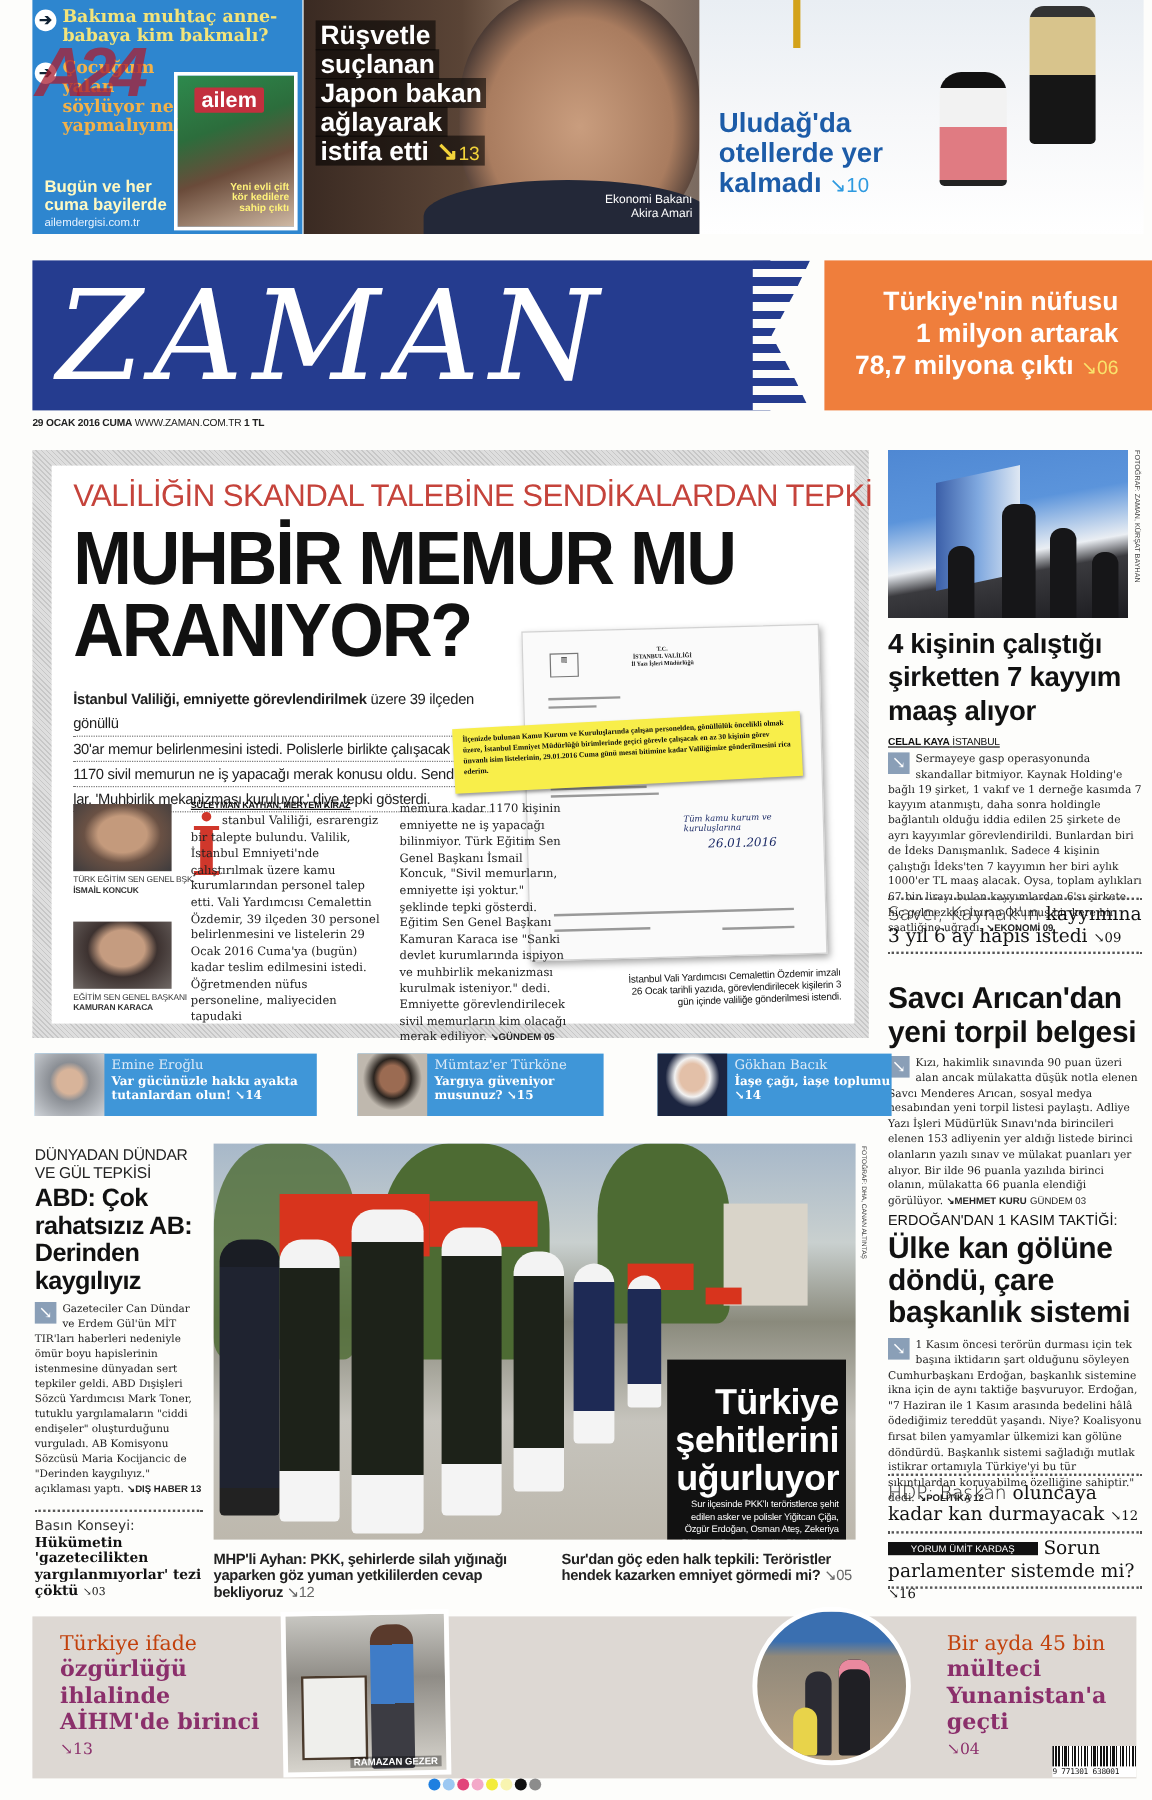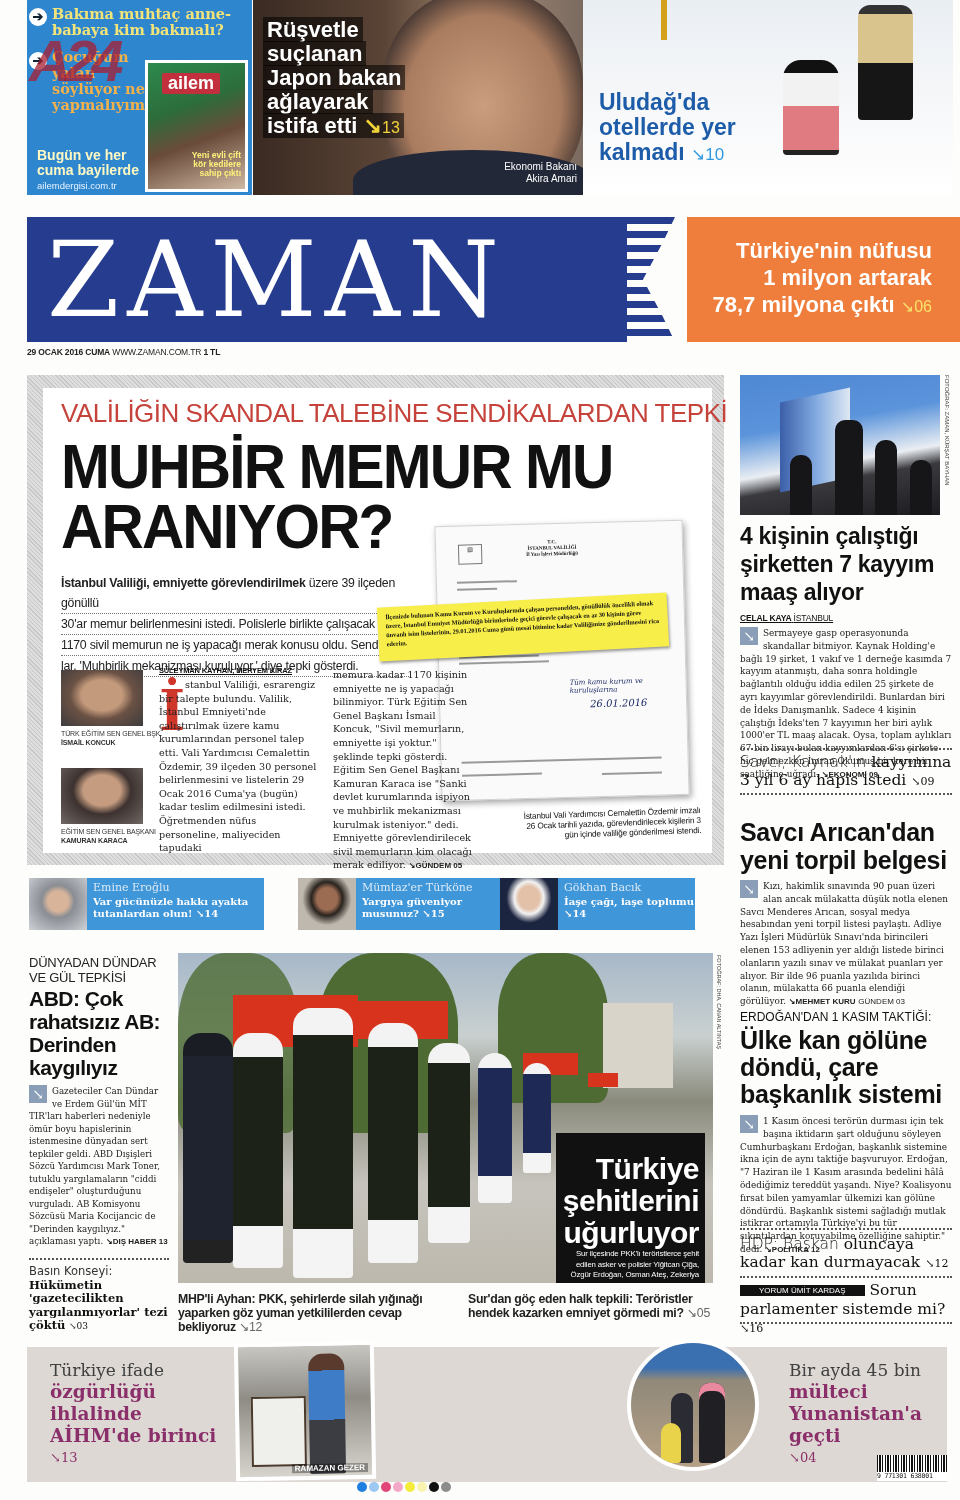--- a/index.html
+++ b/index.html
@@ -36,21 +36,21 @@
   #teaser-uludag .skier2 { position: absolute; left: 275px; top: 5px; width: 55px; height: 115px; background: linear-gradient(180deg, #333 0 8%, #d8c48c 8% 50%, #161616 50%); border-radius: 12px 12px 4px 4px; }
   #teaser-uludag .head { position: absolute; left: 16px; top: 90px; color: #1d5ca8; font-weight: 700; font-size: 23px; line-height: 25px; }
   #teaser-uludag .ref { color: #2e9ae0; font-weight: 400; font-size: 17px; }
 
   
   #masthead { left: 27px; top: 217px; width: 935px; height: 125px; }
   #masthead .blue { position: absolute; left: 0; top: 0; width: 615px; height: 125px; background: #253c8f; }
   #masthead .torn { position: absolute; left: 600px; top: 0; width: 80px; height: 125px;
      background: repeating-linear-gradient(180deg, #253c8f 0 7px, #fdfdfb 7px 14px); clip-path: polygon(0 0, 60% 0, 45% 20%, 20% 50%, 45% 80%, 60% 100%, 0 100%); }
   #masthead .orange { position: absolute; left: 660px; top: 0; width: 275px; height: 125px; background: #ef7e3c; }
-  #masthead .logo { position: absolute; left: 20px; top: 4px; color: #fff; font-family: "DejaVu Serif", "Liberation Serif", serif; font-size: 104px; letter-spacing: 8px; line-height: 118px; }
+  #masthead .logo { position: absolute; left: 20px; top: 4px; color: #fff; font-family: "DejaVu Serif", "Liberation Serif", serif; font-size: 104px; letter-spacing: 8px; line-height: 118px; font-style: italic; }
   #masthead .tease { position: absolute; right: 30px; top: 20px; color: #fff; font-weight: 700; font-size: 22px; line-height: 27px; text-align: right; }
   #masthead .tease .ref { color: #f9e26b; font-weight: 400; font-size: 16px; }
   #dateline { left: 27px; top: 347px; font-size: 8.5px; color: #222; }
   #dateline b { font-weight: 700; }
 
   
   #lead-frame { left: 27px; top: 375px; width: 697px; height: 490px; background: repeating-linear-gradient(45deg, #c7c7c7 0 1px, #dedede 1px 3px); }
   #lead { left: 43px; top: 388px; width: 669px; height: 465px; background: #fff; }
   #lead .kicker { position: absolute; left: 18px; top: 10px; color: #c5433b; font-size: 26px; line-height: 30px; white-space: nowrap; letter-spacing: -0.5px; }
   #lead .title { position: absolute; left: 18px; top: 48px; font-weight: 900; font-size: 63px; line-height: 60px; letter-spacing: -2px; color: #111; transform: scaleX(0.93); transform-origin: left top; }
@@ -111,21 +111,21 @@
   #funeral .caption { position: absolute; right: 8px; top: 180px; width: 149px; background: #111; color: #fff; padding: 20px 6px; }
   #funeral .caption .big { font-weight: 700; font-size: 30px; line-height: 32px; text-align: right; letter-spacing: -0.5px; }
   #funeral .caption .small { font-size: 7.8px; line-height: 10.5px; text-align: right; }
   #photo-credit-2 { left: 716px; top: 955px; font-size: 5.5px; color: #444; writing-mode: vertical-rl; }
   .subbrief { position: absolute; top: 1292px; font-size: 12.3px; line-height: 14px; font-weight: 700; color: #222; letter-spacing: -0.3px; }
   .subbrief .ref { color: #666; font-weight: 400; }
 
   
   #bottom-strip { left: 27px; top: 1347px; width: 920px; height: 135px; background: #ddd8d3; }
   .bt { position: absolute; top: 12px; font-family: "DejaVu Serif", serif; color: #8b2f6b; }
-  .bt .light { font-weight: 300; font-size: 17px; line-height: 22px; color: #404040; display: block; }
+  .bt .light { font-weight: 300; font-size: 17px; line-height: 22px; color: #c2410c; display: block; }
   .bt .bold { font-weight: 900; font-size: 18.5px; line-height: 22px; color: #8b2f6b; }
   .bt .ref { font-weight: 400; font-size: 13px; }
   #ramazan-photo { position: absolute; left: 208px; top: -5px; width: 140px; height: 138px; border: 4px solid #fff; background: linear-gradient(180deg, #c7c6c1 0%, #8f8c86 40%, #d7d4cd 100%); transform: rotate(-1deg); }
   #ramazan-photo .man { position: absolute; left: 70px; top: 8px; width: 36px; height: 120px; background: linear-gradient(180deg, #5a3a2c 0 14%, #3f7cc7 14% 55%, #3c3c43 55%); border-radius: 14px 14px 2px 2px; }
   #ramazan-photo .cart { position: absolute; left: 12px; top: 50px; width: 55px; height: 70px; background: #efefec; border: 2px solid #4a3a2c; }
   #ramazan-photo .cap { position: absolute; right: 4px; bottom: 3px; color: #fff; font-size: 8px; font-weight: 700; background: rgba(0,0,0,0.35); padding: 0 3px; }
   #refugee-photo { position: absolute; left: 600px; top: -8px; width: 132px; height: 132px; border-radius: 50%; border: 4px solid #fff; background: linear-gradient(180deg, #3a6fb0 0 20%, #91897a 30%, #b6a187 100%); overflow: hidden; }
   #refugee-photo .p { position: absolute; border-radius: 10px 10px 3px 3px; }
   #barcode { position: absolute; left: 850px; top: 108px; width: 70px; height: 26px; background: #fff; }
   #barcode .bars { height: 17px; background: repeating-linear-gradient(90deg, #111 0 1px, #fff 1px 2px, #111 2px 4px, #fff 4px 5px, #111 5px 6px, #fff 6px 8px); }
@@ -309,21 +309,21 @@
 <div class="colbox" style="left:29px;width:235px">
   <div class="pic" style="background:radial-gradient(ellipse at 50% 45%, #d8b49a 0 25%, #8a8e94 40%, #cfd3d8 100%)"></div>
   <div class="nm">Emine Eroğlu</div>
   <div class="tx"><span>Var gücünüzle hakkı ayakta tutanlardan olun!</span> <span>↘</span><span>14</span></div>
 </div>
 <div class="colbox" style="left:298px;width:205px">
   <div class="pic" style="background:radial-gradient(ellipse at 50% 40%, #9b6b52 0 25%, #2a241f 38%, #bfb8ae 60%)"></div>
   <div class="nm">Mümtaz'er Türköne</div>
   <div class="tx"><span>Yargıya güveniyor musunuz?</span> <span>↘</span><span>15</span></div>
 </div>
-<div class="colbox" style="left:500px;width:195px">
+<div class="colbox" style="left:548px;width:195px">
   <div class="pic" style="background:radial-gradient(ellipse at 50% 38%, #e3c0a8 0 25%, #f2f2f2 36%, #1c2540 55%)"></div>
   <div class="nm">Gökhan Bacık</div>
   <div class="tx"><span>İaşe çağı, iaşe toplumu</span> <span>↘</span><span>14</span></div>
 </div>
 
 <div id="ll-kicker" class="abs cond">DÜNYADAN DÜNDAR VE GÜL TEPKİSİ</div>
 <div id="ll-head" class="abs cond">ABD: Çok rahatsızız AB: Derinden kaygılıyız</div>
 <div id="ll-body" class="abs">
   <span class="bodyarrow">↘</span>
   <span>Gazeteciler Can Dündar ve Erdem Gül'ün MİT TIR'ları haberleri nedeniyle ömür boyu hapislerinin istenmesine dünyadan sert tepkiler geldi. ABD Dışişleri Sözcü Yardımcısı Mark Toner, tutuklu yargılamaların "ciddi endişeler" oluşturduğunu vurguladı. AB Komisyonu Sözcüsü Maria Kocijancic de "Derinden kaygılıyız." açıklaması yaptı.</span>

